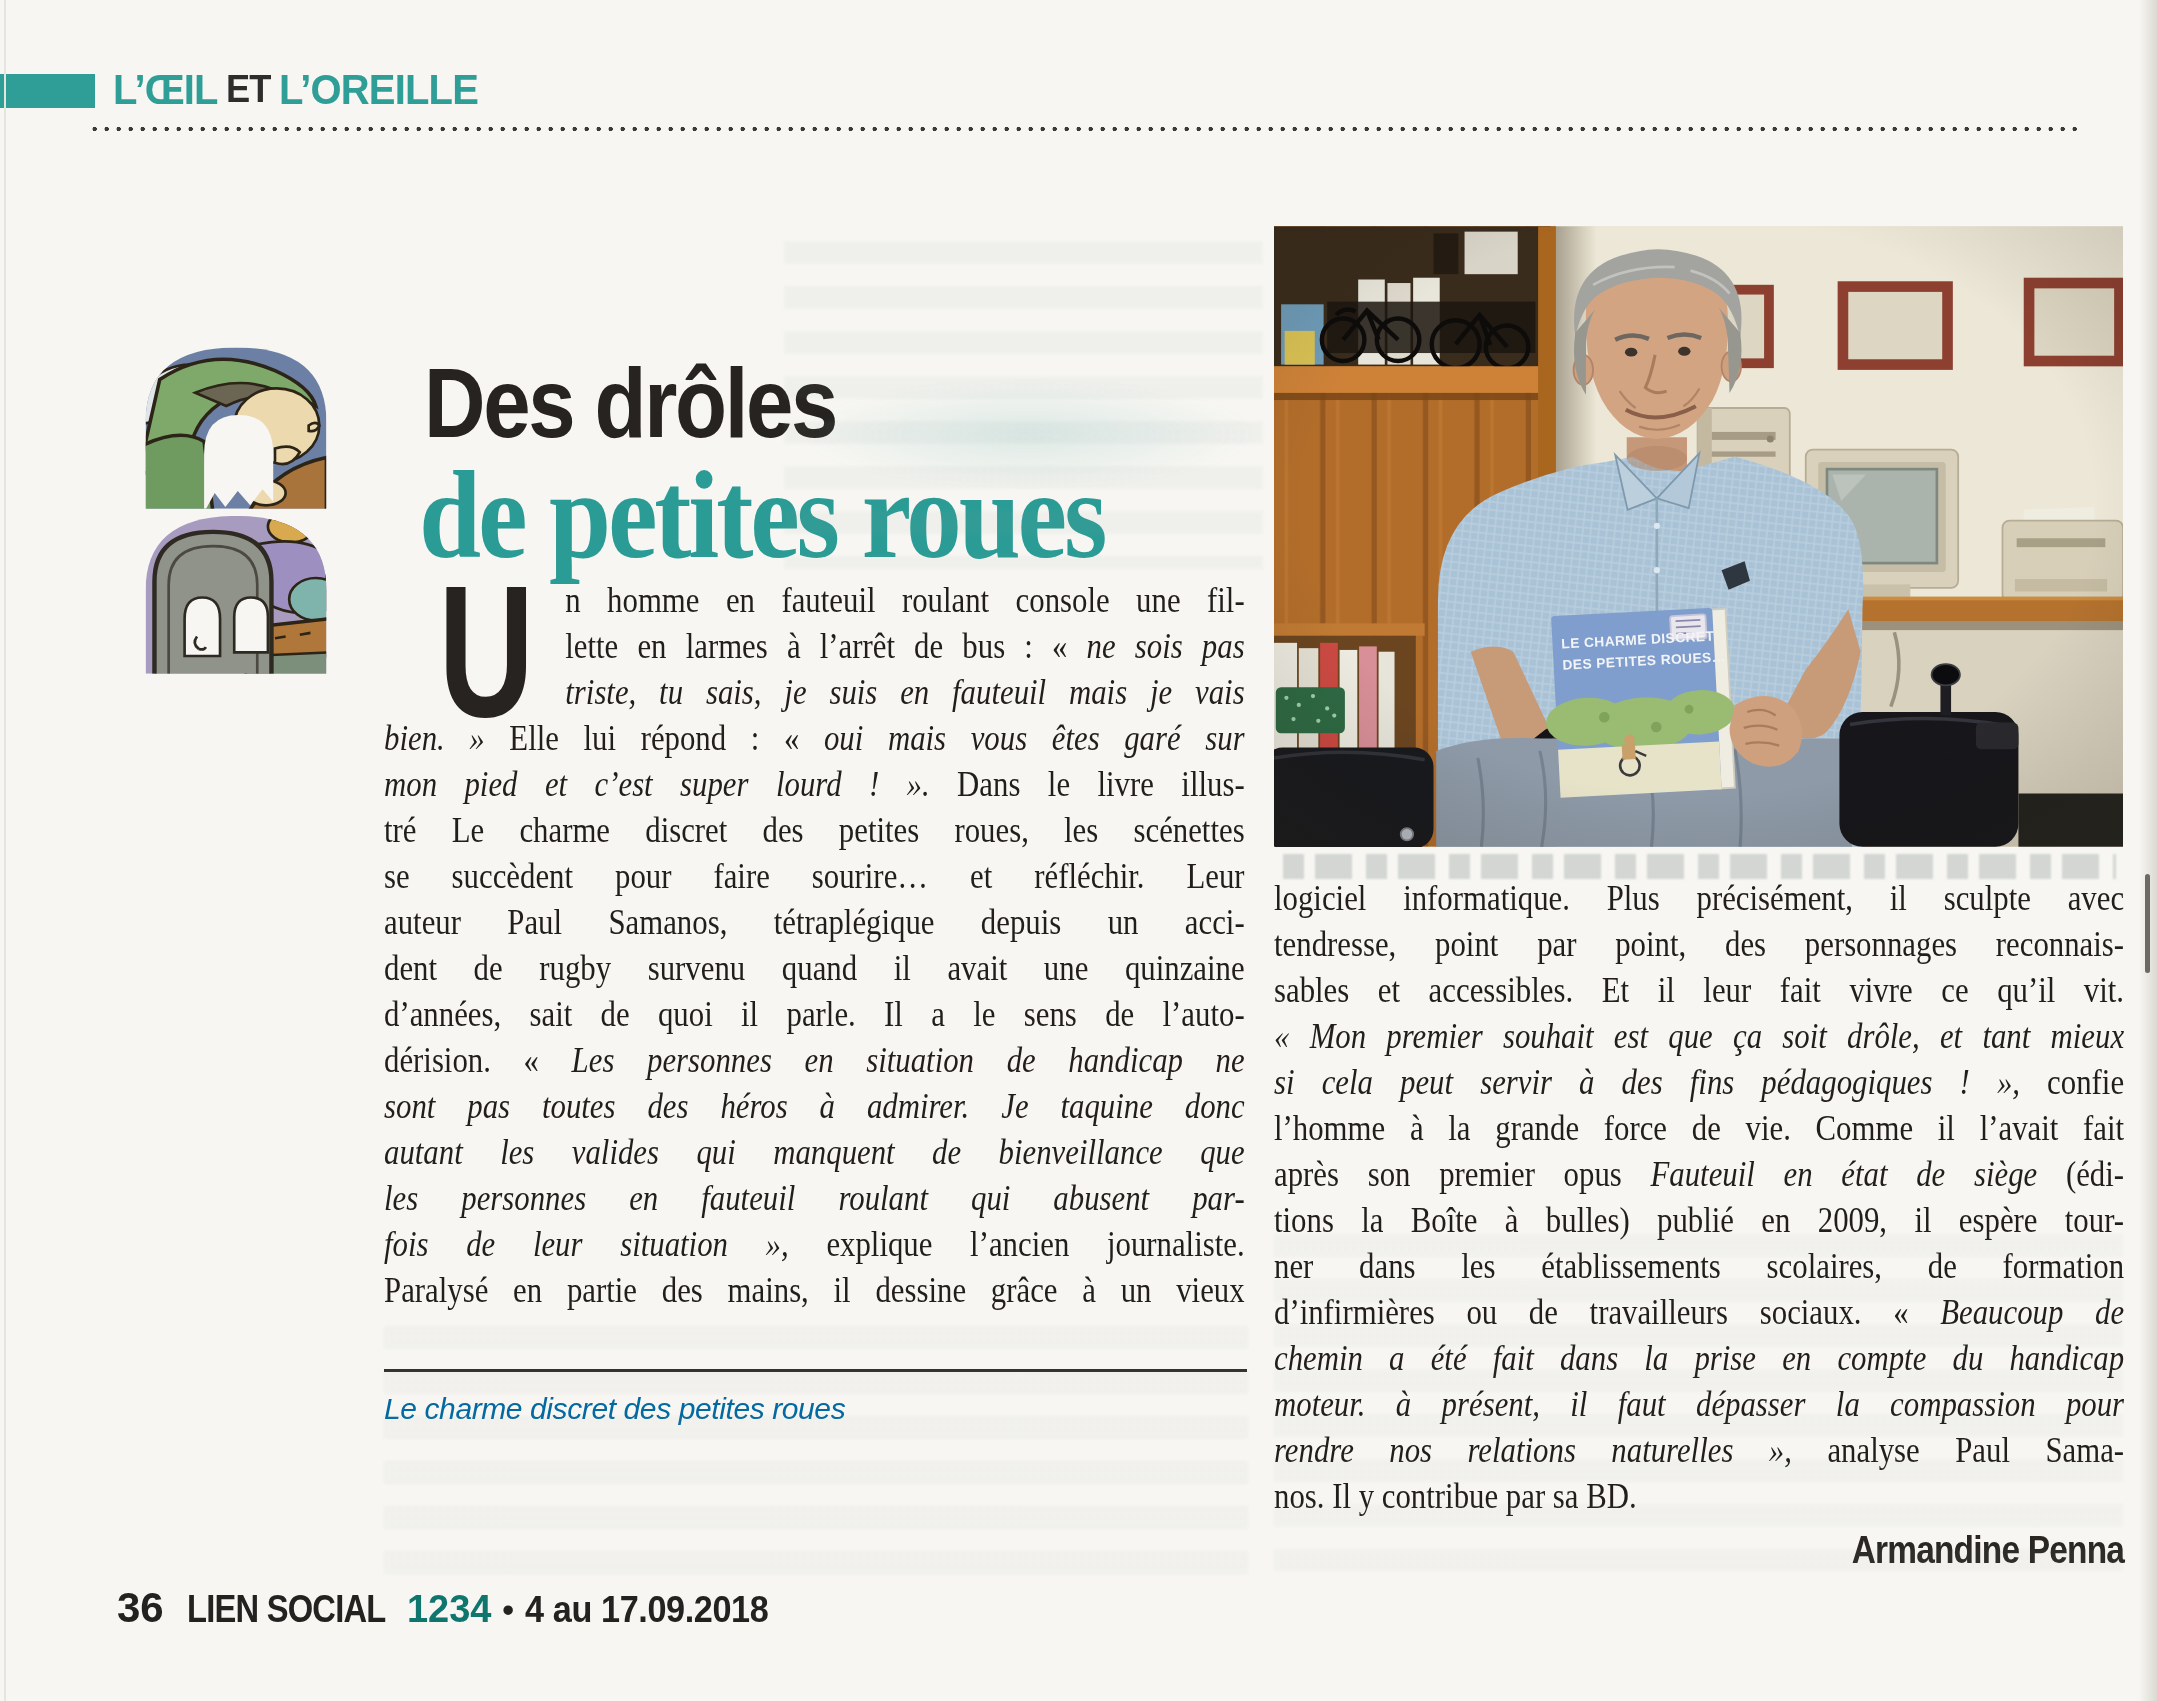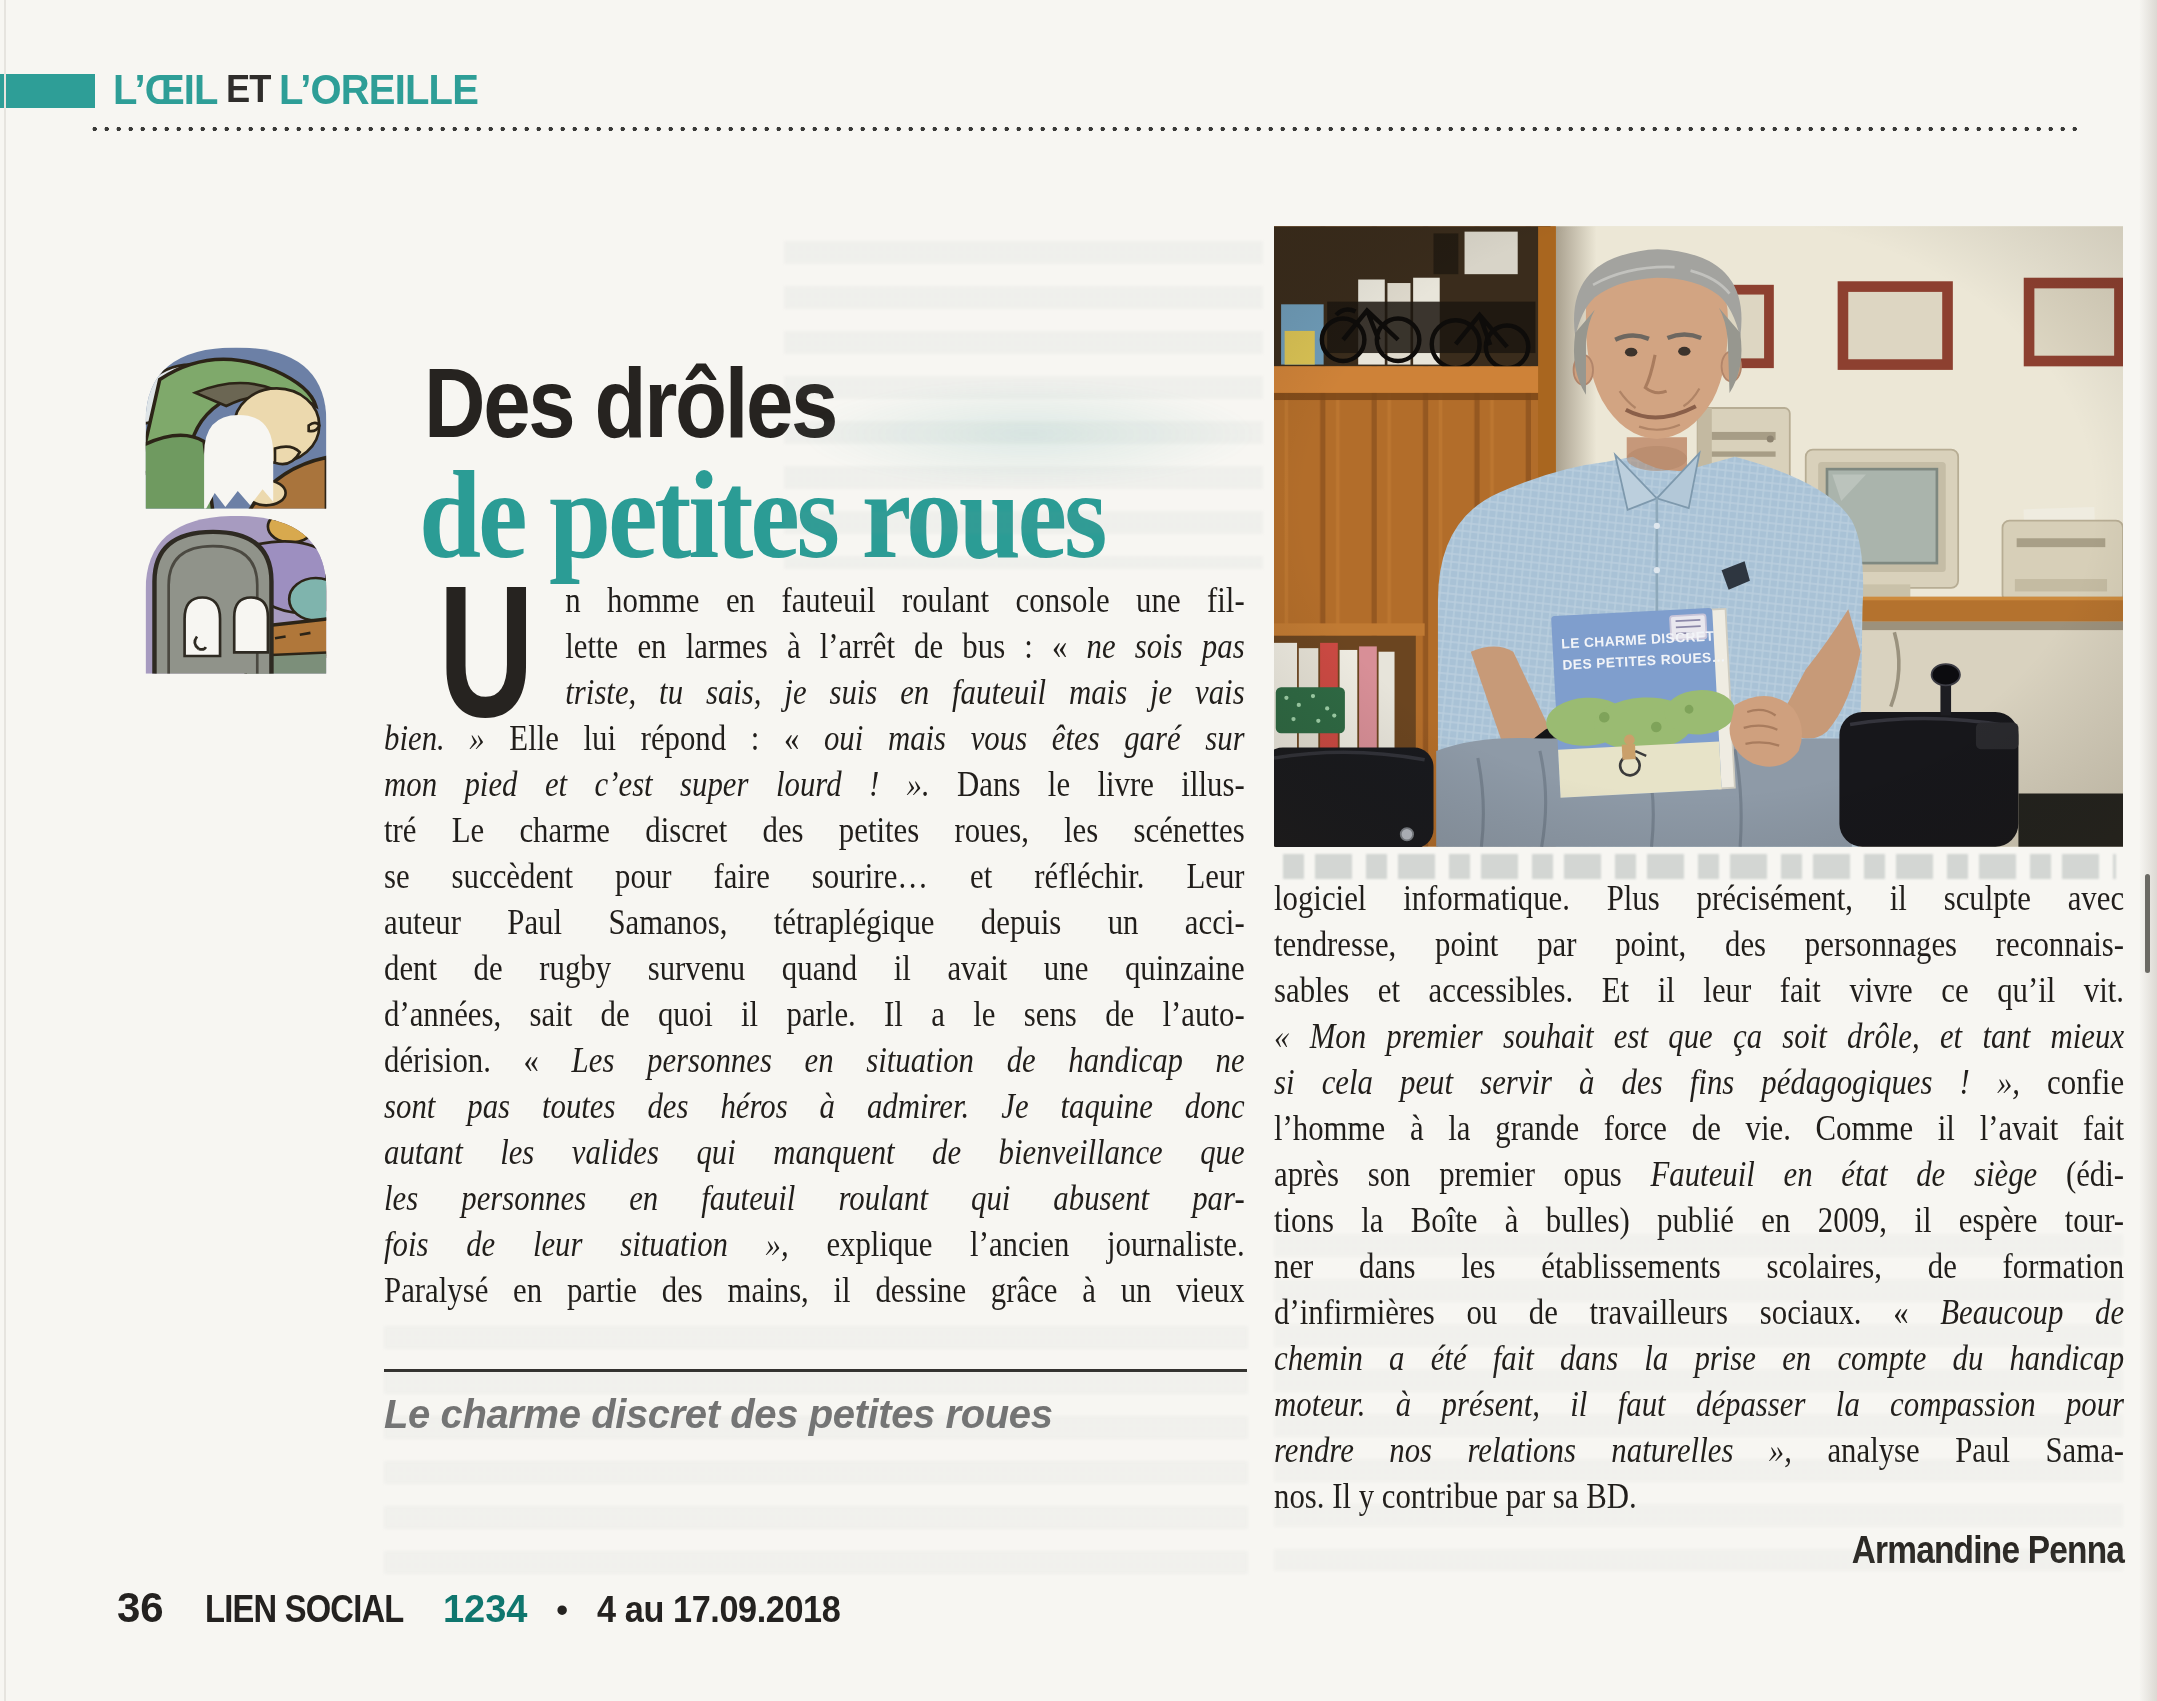--- a/index.html
+++ b/index.html
@@ -36,25 +36,25 @@
   .bl.noj::after{content:none;}
   .bl.ind{padding-left:206px;}
   .it{font-style:italic;}
   .dropcap{position:absolute;left:62px;top:1.8px;font-family:"Liberation Sans",sans-serif;font-weight:800;
     font-size:188px;line-height:142px;letter-spacing:-5.3px;color:#262320;transform:scaleX(.8);transform-origin:left top;}
   .byline{margin-top:8.9px;text-align:right;font-family:"Liberation Sans",sans-serif;
     font-weight:700;font-size:38px;letter-spacing:-0.9px;color:#2a2723;}
   
   .book-divider{position:absolute;left:384px;top:1369px;width:863px;height:2.7px;background:#33312e;}
   .book-box{position:absolute;left:384px;top:1392px;width:869px;}
-  .book-title{font-weight:700;font-style:italic;font-size:40px;letter-spacing:-0.4px;color:#737373;}
+  .book-title{font-weight:400;font-style:italic;font-size:30px;letter-spacing:-0.4px;color:#0369a1;}
   .book-details{margin-top:17.7px;font-size:34px;color:#2c2a28;letter-spacing:-0.3px;}
   .book-url{margin-top:14px;font-weight:800;font-size:34px;color:#242220;letter-spacing:-0.3px;}
   
-  .page-footer{position:absolute;left:117px;top:1584px;display:flex;align-items:baseline;white-space:nowrap;gap:18px;}
+  .page-footer{position:absolute;left:117px;top:1584px;display:flex;align-items:baseline;white-space:nowrap;}
   .pf-num{font-weight:800;font-size:42px;color:#242220;margin-right:23px;}
   .pf-mag{font-weight:800;font-size:38px;letter-spacing:-0.9px;color:#242220;transform:scaleX(.86);transform-origin:left bottom;}
   .pf-issue{font-weight:700;font-size:38px;color:#0f766e;margin-left:-10.6px;}
   .pf-dot{font-size:35px;margin:0 10.6px;color:#242220;}
   .pf-date{font-weight:600;font-size:36px;letter-spacing:-0.4px;color:#242220;transform:scaleX(.95);transform-origin:left bottom;}
   
   .photo{position:absolute;left:1274px;top:226px;width:849px;height:621px;}
   
   .ghost{position:absolute;pointer-events:none;}
   .g-stripes{background:repeating-linear-gradient(180deg, rgba(140,150,152,.12) 0 23px, transparent 23px 45px);filter:blur(1.8px);}

